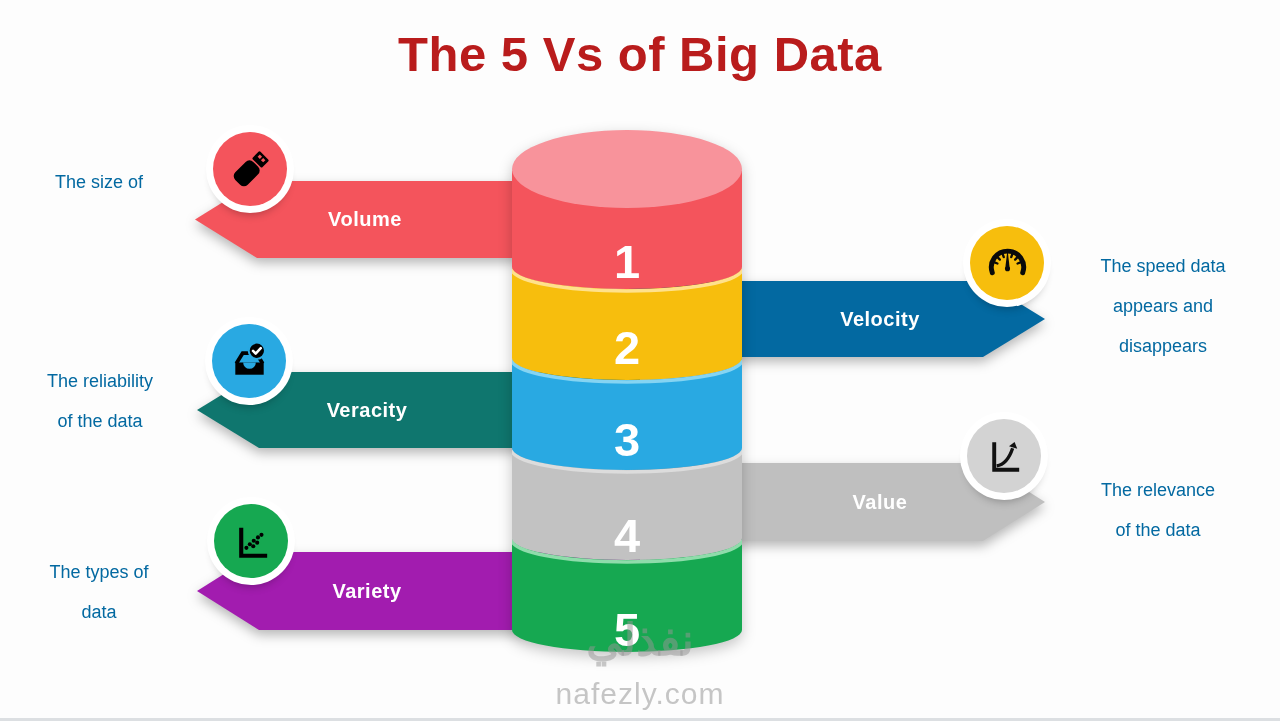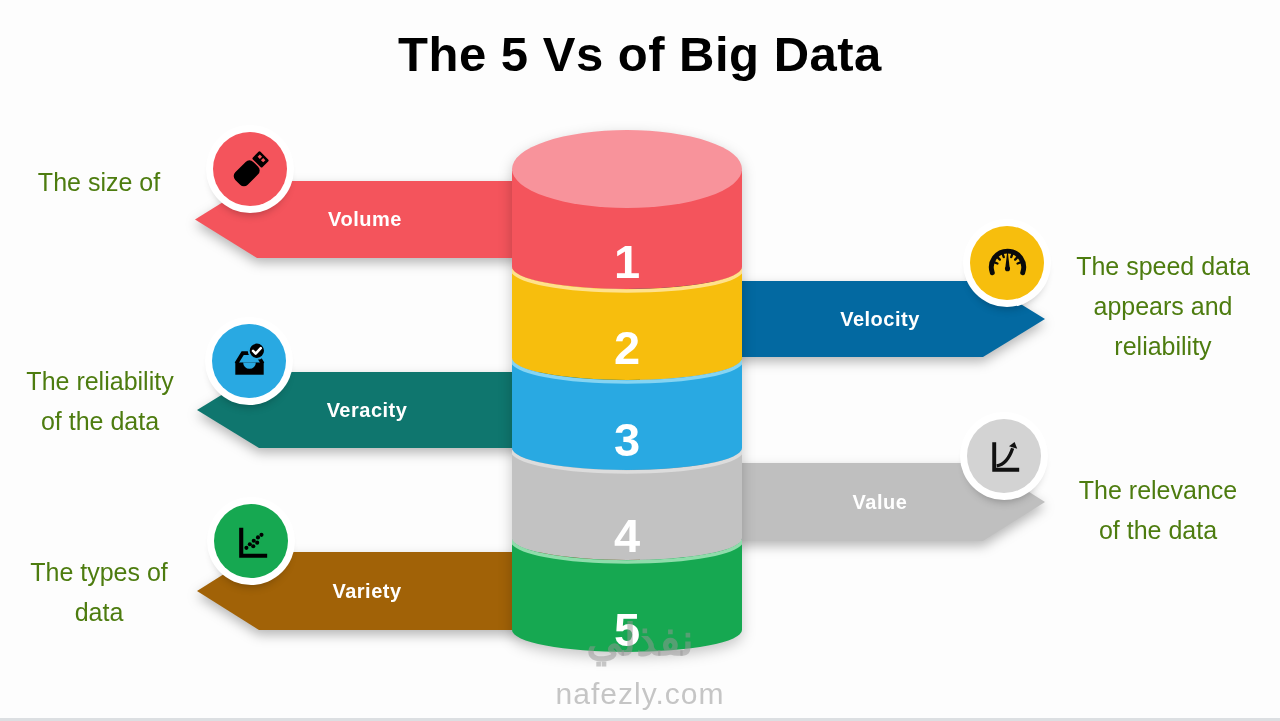--- a/index.html
+++ b/index.html
@@ -3,25 +3,25 @@
 <meta charset="utf-8">
 <style>
   html,body{margin:0;padding:0;background:#fff;}
   #stage{
     position:relative;width:1280px;height:721px;background:#fdfdfd;
     font-family:"Liberation Sans",sans-serif;overflow:hidden;
   }
   
   .title{
     position:absolute;top:26px;left:0;width:100%;text-align:center;
-    font-size:49px;font-weight:600;color:#000000;letter-spacing:.5px;
+    font-size:49px;font-weight:600;color:#b91c1c;letter-spacing:.5px;
   }
   
   .desc{
-    position:absolute;color:#4d7c0f;font-size:25px;line-height:40px;
+    position:absolute;color:#0369a1;font-size:18px;line-height:40px;
     text-align:center;font-weight:400;
   }
   .desc-volume  {left:6px;   top:162px; width:186px;}
   .desc-velocity{left:1056px;top:246px; width:214px;}
   .desc-veracity{left:4px;   top:361px; width:192px;}
   .desc-value   {left:1057px;top:470px; width:202px;}
   .desc-variety {left:6px;   top:552px; width:186px;}
   
   .banner-wrap{position:absolute;filter:drop-shadow(0 5px 6px rgba(0,0,0,.28));z-index:1;}
   .banner{position:relative;width:100%;height:100%;}
@@ -31,21 +31,21 @@
   }
   .wrap-volume  {left:195px;top:181px;width:445px;height:77px;}
   .wrap-veracity{left:197px;top:372px;width:443px;height:76px;}
   .wrap-variety {left:197px;top:552px;width:443px;height:78px;}
   .wrap-velocity{left:625px;top:281px;width:420px;height:76px;}
   .wrap-value   {left:625px;top:463px;width:420px;height:78px;}
   .banner.left {clip-path:polygon(0 50%,62px 0,100% 0,100% 100%,62px 100%);}
   .banner.right{clip-path:polygon(0 0,calc(100% - 62px) 0,100% 50%,calc(100% - 62px) 100%,0 100%);}
   .banner-volume  {background:#f4545c;}
   .banner-veracity{background:#0f766e;}
-  .banner-variety {background:#a16207;}
+  .banner-variety {background:#a21caf;}
   .banner-velocity{background:#0369a1;}
   .banner-value   {background:#bfbfbf;}
   .banner.left  .banner-label{left:45px;width:250px;}
   .banner.right .banner-label{left:130px;width:250px;}
   
   .icon-circle{
     position:absolute;width:74px;height:74px;border-radius:50%;z-index:4;
     display:flex;align-items:center;justify-content:center;
     box-shadow:0 0 0 7px #ffffff,0 8px 10px rgba(0,0,0,.30);
   }
@@ -81,21 +81,21 @@
 <div id="stage">
 
   <div class="title">The 5 Vs of Big Data</div>
 
   <div class="desc desc-volume">
     <div>The size of</div>
   </div>
   <div class="desc desc-velocity">
     <div>The speed data</div>
     <div>appears and</div>
-    <div>reliability</div>
+    <div>disappears</div>
   </div>
   <div class="desc desc-veracity">
     <div>The reliability</div>
     <div>of the data</div>
   </div>
   <div class="desc desc-value">
     <div>The relevance</div>
     <div>of the data</div>
   </div>
   <div class="desc desc-variety">

